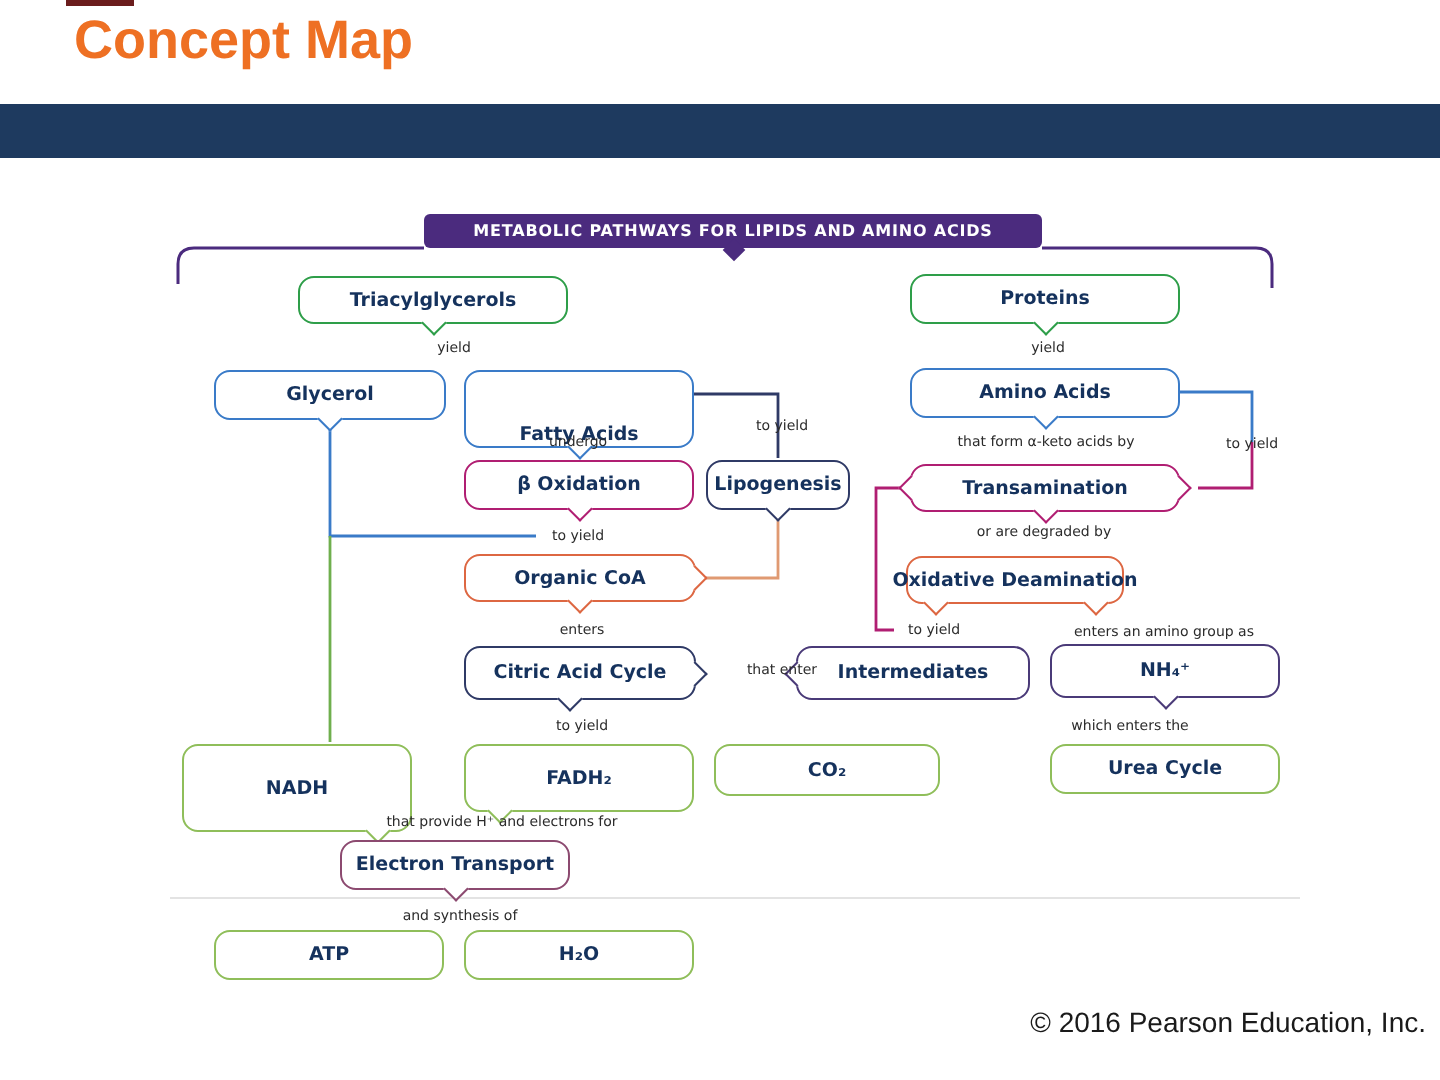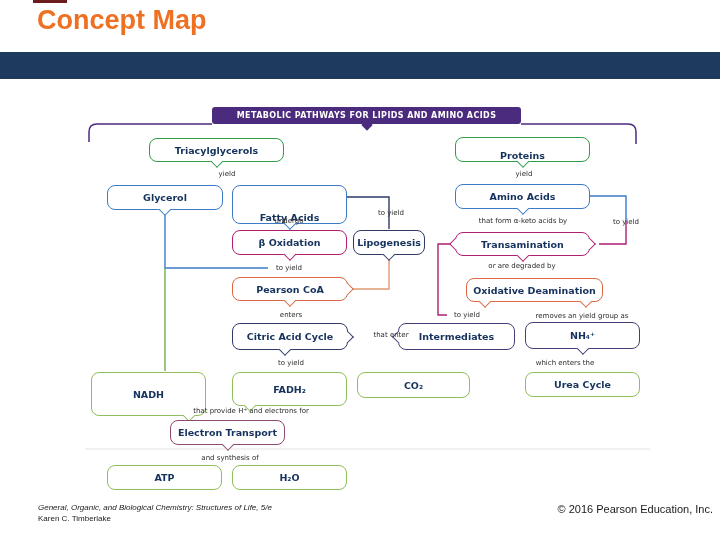--- a/index.html
+++ b/index.html
@@ -19,21 +19,21 @@
           border-right:1.4px solid var(--c);border-bottom:1.4px solid var(--c);}
   .tail.l{left:-5px;top:50%;transform:translateY(-50%) rotate(45deg);
           border-left:1.4px solid var(--c);border-bottom:1.4px solid var(--c);}
   .tail.r{right:-5px;top:50%;transform:translateY(-50%) rotate(45deg);
           border-top:1.4px solid var(--c);border-right:1.4px solid var(--c);}
   .hdr .tail{background:var(--c);border:none;}
   .label{position:absolute;transform:translateX(-50%);white-space:nowrap;
          font-family:"DejaVu Sans",sans-serif;font-size:7px;color:#2b2b2b;z-index:4;}
   #footer-left{position:absolute;left:38px;top:502px;font-size:8px;color:#1a1a1a;line-height:11px;}
   #footer-book{font-style:italic;}
-  #footer-right{position:absolute;right:7px;top:503px;font-size:11px;color:#1a1a1a;}
+  #footer-right{position:absolute;right:7px;top:503px;font-size:14px;color:#1a1a1a;}
 </style>
 </head>
 <body>
 
 <div id="slide">
   <div id="top-strip" style="background: rgb(107, 29, 29);"></div>
   <div id="page-title" style="color: rgb(238, 112, 35);">Concept Map</div>
   <div id="banner" style="background: rgb(30, 58, 95);"></div>
 
   <svg id="lines" width="720" height="540">
@@ -51,21 +51,21 @@
 
   <div id="diagram">
       <div class="node hdr" style="left: 212px; top: 107px; width: 309px; height: 17px; --c: #4b2b7e;">
         <span class="nlabel">METABOLIC PATHWAYS FOR LIPIDS AND AMINO ACIDS</span>
         <div class="tail b" style="left: 50%;"></div>
       </div>
       <div class="node" style="left: 149px; top: 138px; width: 135px; height: 24px; text-align: center; --c: #2e9e49;">
         <span class="nlabel">Triacylglycerols</span>
         <div class="tail b" style="left: 50%;"></div>
       </div>
-      <div class="node" style="left: 455px; top: 137px; width: 135px; height: 25px; align-items: flex-end; --c: #2e9e49;">
+      <div class="node" style="left: 455px; top: 137px; width: 135px; height: 25px; --c: #2e9e49;">
         <span class="nlabel">Proteins</span>
         <div class="tail b" style="left: 50%;"></div>
       </div>
       <div class="node" style="left: 107px; top: 185px; width: 116px; height: 25px; --c: #3a7bc8;">
         <span class="nlabel">Glycerol</span>
         <div class="tail b" style="left: 50%;"></div>
       </div>
       <div class="node" style="left: 232px; top: 185px; width: 115px; height: 39px; align-items: flex-end; --c: #3a7bc8;">
         <span class="nlabel">Fatty Acids</span>
         <div class="tail b" style="left: 50%;"></div>
@@ -82,25 +82,25 @@
         <span class="nlabel">Lipogenesis</span>
         <div class="tail b" style="left: 50%;"></div>
       </div>
       <div class="node" style="left: 455px; top: 232px; width: 135px; height: 24px; --c: #b01e72;">
         <span class="nlabel">Transamination</span>
         <div class="tail b" style="left: 50%;"></div>
         <div class="tail l"></div>
         <div class="tail r"></div>
       </div>
       <div class="node" style="left: 232px; top: 277px; width: 116px; height: 24px; --c: #dd6742;">
-        <span class="nlabel">Pearson CoA</span>
+        <span class="nlabel">Organic CoA</span>
         <div class="tail b" style="left: 50%;"></div>
         <div class="tail r"></div>
       </div>
-      <div class="node" style="left: 453px; top: 278px; width: 137px; height: 24px; margin-left: 13px; --c: #dd6742;">
+      <div class="node" style="left: 453px; top: 278px; width: 109px; height: 24px; --c: #dd6742;">
         <span class="nlabel">Oxidative Deamination</span>
         <div class="tail b" style="left: 13%;"></div>
         <div class="tail b" style="left: 88%;"></div>
       </div>
       <div class="node" style="left: 232px; top: 323px; width: 116px; height: 27px; --c: #2f3a66;">
         <span class="nlabel">Citric Acid Cycle</span>
         <div class="tail b" style="left: 46%;"></div>
         <div class="tail r"></div>
       </div>
       <div class="node" style="left: 398px; top: 323px; width: 117px; height: 27px; --c: #4a3a78;">
@@ -139,25 +139,21 @@
       <div class="label" style="left: 524px; top: 170px;">yield</div>
       <div class="label" style="left: 289px; top: 217px;">undergo</div>
       <div class="label" style="left: 391px; top: 209px;">to yield</div>
       <div class="label" style="left: 523px; top: 217px;">that form α-keto acids by</div>
       <div class="label" style="left: 626px; top: 218px;">to yield</div>
       <div class="label" style="left: 289px; top: 264px;">to yield</div>
       <div class="label" style="left: 522px; top: 262px;">or are degraded by</div>
       <div class="label" style="left: 291px; top: 311px;">enters</div>
       <div class="label" style="left: 371px; top: 331px; padding-left: 40px;">that enter</div>
       <div class="label" style="left: 467px; top: 311px;">to yield</div>
-      <div class="label" style="left: 582px; top: 312px;">removes an yield group as</div>
+      <div class="label" style="left: 582px; top: 312px;">enters an amino group as</div>
       <div class="label" style="left: 291px; top: 359px;">to yield</div>
       <div class="label" style="left: 565px; top: 359px;">which enters the</div>
       <div class="label" style="left: 226px; top: 407px; margin-left: 25px;">that provide H⁺ and electrons for</div>
       <div class="label" style="left: 230px; top: 454px;">and synthesis of</div>
     </div>
 
-  <div id="footer-left">
-    <div id="footer-book">General, Organic, and Biological Chemistry: Structures of Life, 5/e</div>
-    <div id="footer-author">Karen C. Timberlake</div>
-  </div>
   <div id="footer-right">© 2016 Pearson Education, Inc.</div>
 </div>
 
 </body></html>

